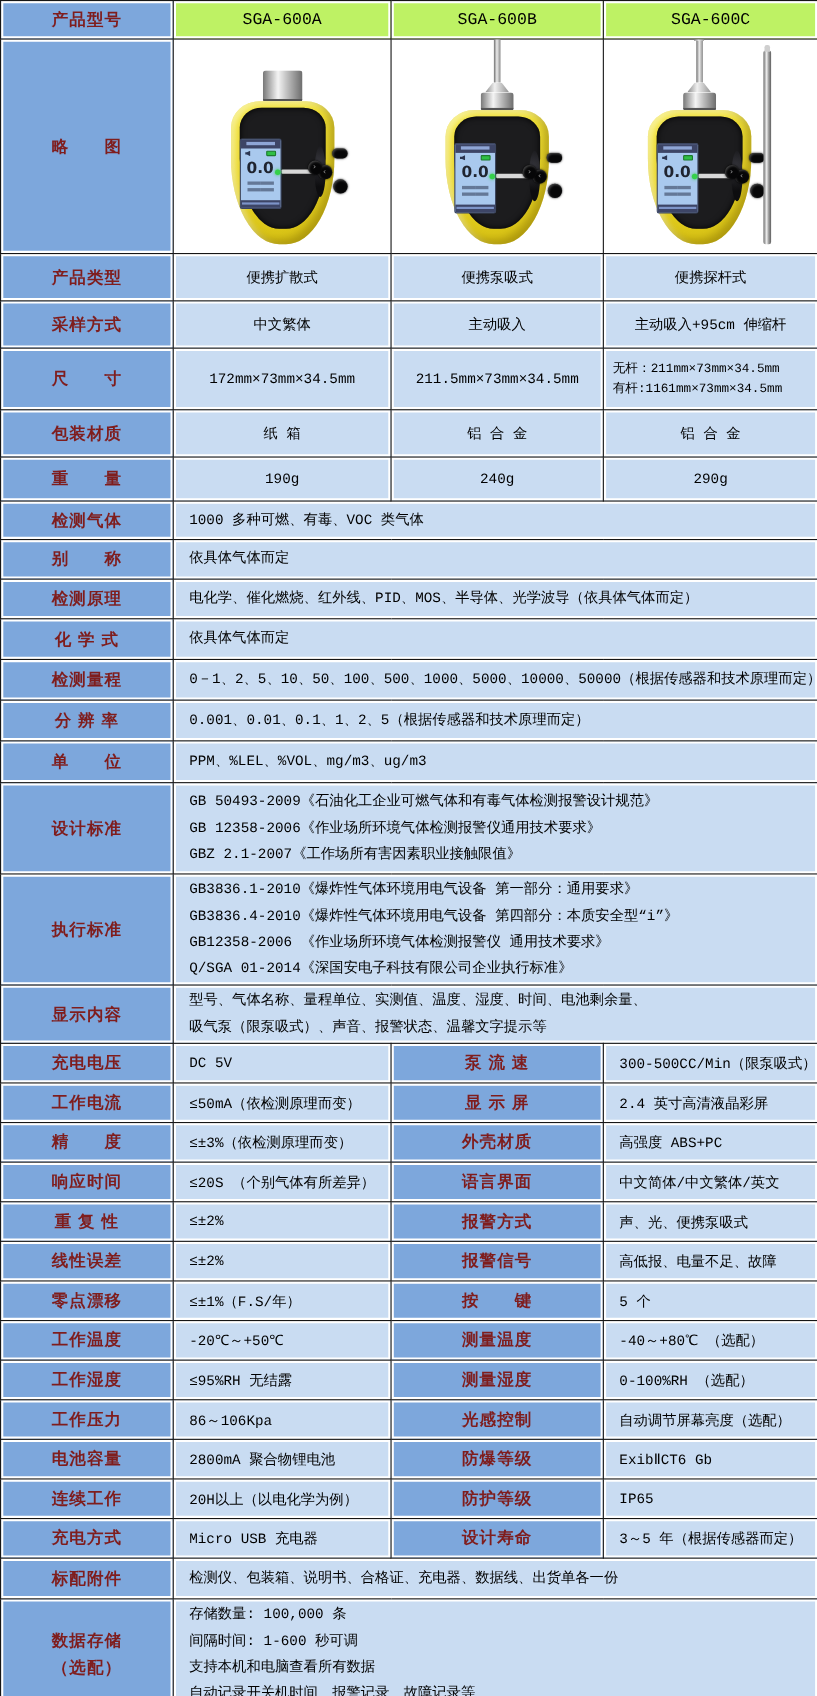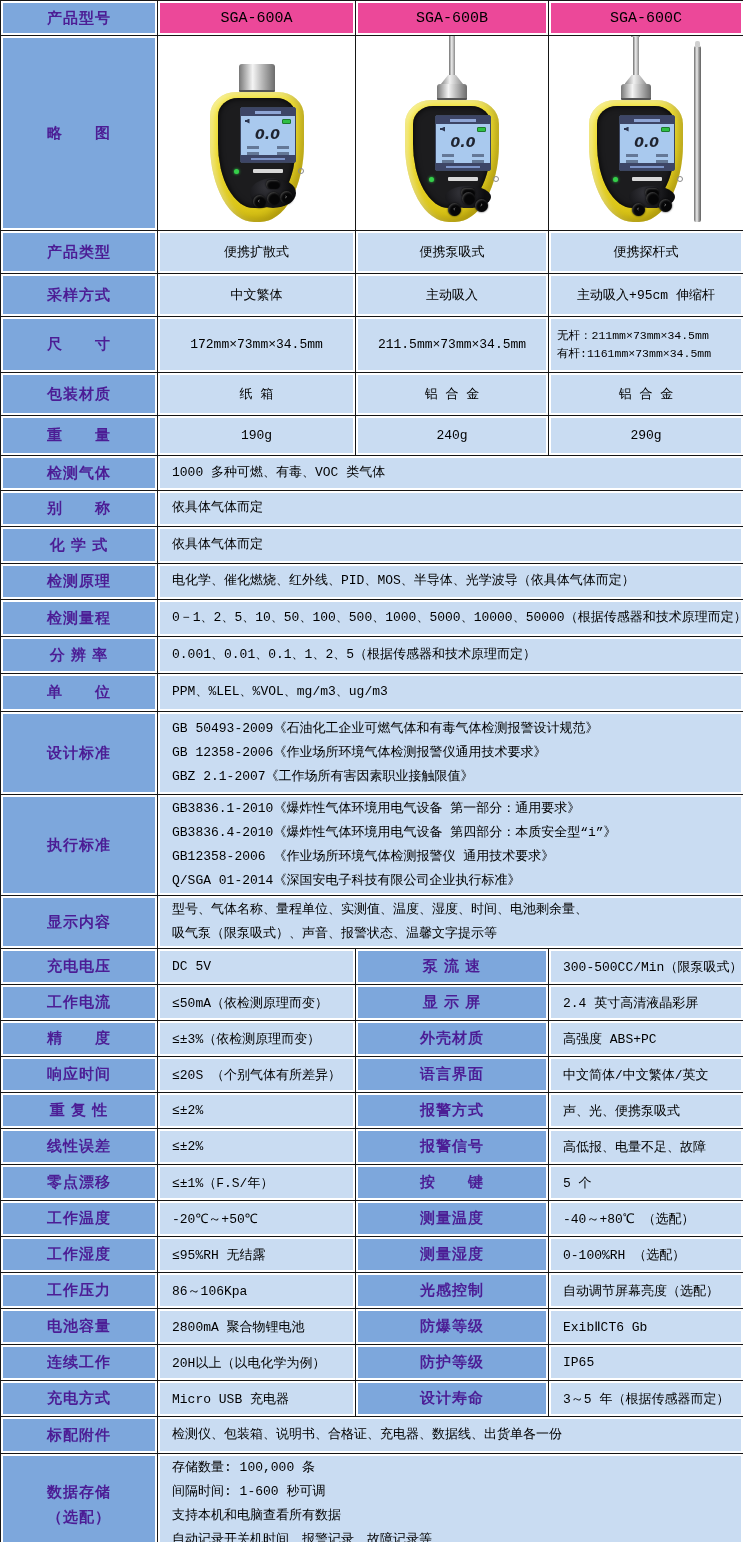--- a/index.html
+++ b/index.html
@@ -3,23 +3,23 @@
 <meta charset="utf-8">
 <style>
   * { margin:0; padding:0; box-sizing:border-box; }
   html,body { background:#ffffff; }
   body { width:743px; font-family:"Liberation Sans","DejaVu Sans",sans-serif; }
   .page { width:743px; }
 
   table.spec-table { width:743px; border-collapse:collapse; table-layout:fixed; }
   td { border:1px solid #161616; box-shadow:inset 0 0 0 2px #ffffff; vertical-align:middle; overflow:hidden; }
 
-  td.lbl { background:#7da7dc; font-weight:bold; font-size:15px; color:#4c1d95; text-align:center;
+  td.lbl { background:#7da7dc; font-weight:bold; font-size:15px; color:#7f1d1d; text-align:center;
            font-family:"Liberation Sans",sans-serif; letter-spacing:1px; }
-  td.hdr { background:#ec4899; font-size:15px; text-align:center;
+  td.hdr { background:#bef264; font-size:15px; text-align:center;
            font-family:"Liberation Mono","DejaVu Sans Mono",monospace; }
   td.val { background:#c9dcf2; font-size:13px; color:#000; padding:2px 6px 2px 14px; text-align:left;
            font-family:"Liberation Mono","DejaVu Sans Mono",monospace; white-space:nowrap; }
   td.val.center { text-align:center; padding:12px 4px; }
   td.val.multiline { white-space:pre-line; line-height:1.55; }
   td.val.lines { white-space:normal; }
   td.val.lines .line { white-space:nowrap; line-height:1.85; }
   td.val.small { font-size:11.5px; padding-left:8px; }
   td.pic { background:#ffffff; text-align:center; vertical-align:bottom; padding:0; }
   td.lbl .lbl2 { display:block; line-height:1.7; }
@@ -33,21 +33,21 @@
   .dev-probe { width:6px; background:linear-gradient(90deg,#6f6f6f,#ececec 45%,#8a8a8a); }
   .dev-cone { width:22px; height:9px; background:linear-gradient(90deg,#8a8a8a,#f0f0f0 40%,#909090);
               clip-path:polygon(32% 0,68% 0,100% 100%,0 100%); }
   .dev-cyl { background:linear-gradient(90deg,#777,#f4f4f4 38%,#bdbdbd 62%,#6c6c6c);
              border-radius:3px 3px 1px 1px; border-bottom:2px solid #555; }
   .dev-body { position:relative; background:linear-gradient(180deg,#f2e23a 0%,#e8d424 55%,#d8c214 100%);
               border-radius:26px 26px 44px 44px / 24px 24px 78px 78px;
               box-shadow:inset -5px -4px 8px rgba(120,100,0,.45), inset 4px 3px 6px rgba(255,255,220,.6); }
   .dev-panel { position:absolute; left:8px; right:8px; top:6px; bottom:14px; background:#1c1c1e;
                border-radius:20px 20px 36px 36px / 18px 18px 64px 64px;
-               box-shadow:inset 0 0 6px #000; display:flex; flex-direction:column; align-items:flex-end;font-style:italic; }
+               box-shadow:inset 0 0 6px #000; display:flex; align-items:center; }
   .dev-screen { width:56px; height:64px; margin-top:9px; background:#a9c9ee; border:1px solid #3c4660;
                 border-radius:2px; display:flex; flex-direction:column; }
   .scr-top { height:8px; background:#3d4566; display:flex; align-items:center; justify-content:center; }
   .scr-top i { display:block; width:26px; height:3px; background:#8fa6d6; }
   .scr-status { height:10px; display:flex; align-items:center; justify-content:space-between; padding:0 4px; }
   .scr-spk { width:5px; height:5px; background:#2b3550; clip-path:polygon(0 30%,40% 30%,100% 0,100% 100%,40% 70%,0 70%); }
   .scr-batt { width:9px; height:5px; background:#2fbf45; border:1px solid #1d7a2d; border-radius:1px; }
   .scr-val { flex:0 0 auto; text-align:center; font-family:"DejaVu Sans",sans-serif; font-weight:bold;
              color:#1f2430; font-size:14px; line-height:17px; }
   .scr-row { display:flex; justify-content:space-between; padding:0 6px; margin-top:3px; }
@@ -251,30 +251,30 @@
           <td class="val lines" colspan="3">
             <div class="line">1000 多种可燃、有毒、VOC 类气体</div>
           </td>
         </tr>
         <tr style="height: 36px;">
           <td class="lbl">别　　称</td>
           <td class="val lines" colspan="3">
             <div class="line">依具体气体而定</div>
           </td>
         </tr>
+        <tr style="height: 36px;">
+          <td class="lbl">检测原理</td>
+          <td class="val lines" colspan="3">
+            <div class="line">电化学、催化燃烧、红外线、PID、MOS、半导体、光学波导（依具体气体而定）</div>
+          </td>
+        </tr>
         <tr style="height: 37px;">
           <td class="lbl">化 学 式</td>
           <td class="val lines" colspan="3">
             <div class="line">依具体气体而定</div>
-          </td>
-        </tr>
-        <tr style="height: 36px;">
-          <td class="lbl">检测原理</td>
-          <td class="val lines" colspan="3">
-            <div class="line">电化学、催化燃烧、红外线、PID、MOS、半导体、光学波导（依具体气体而定）</div>
           </td>
         </tr>
         <tr style="height: 37px;">
           <td class="lbl">检测量程</td>
           <td class="val lines" colspan="3">
             <div class="line">0－1、2、5、10、50、100、500、1000、5000、10000、50000（根据传感器和技术原理而定）</div>
           </td>
         </tr>
         <tr style="height: 37px;">
           <td class="lbl">分 辨 率</td>

